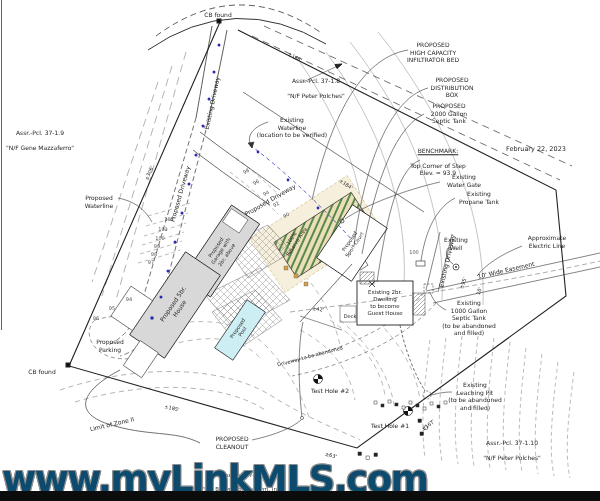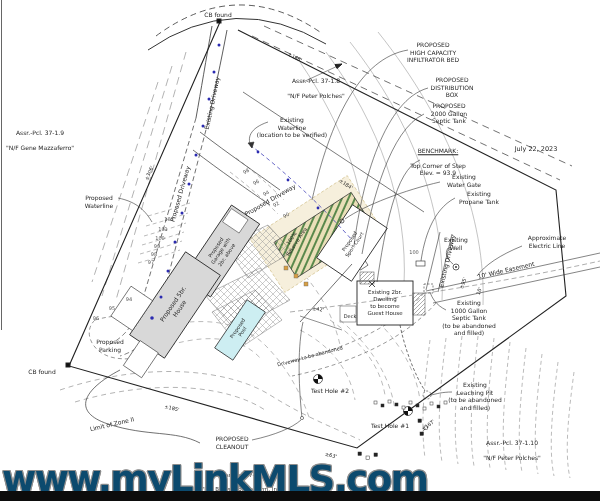--- a/index.html
+++ b/index.html
@@ -228,21 +228,21 @@
     <span class="blk">"N/F Gene Mazzaferro"</span>
   </div>
   <div class="lbl" style="left:512px;top:450px">
     <span class="blk">Assr.-Pcl. 37-1.10</span>
     <span class="blk">"N/F Peter Polches"</span>
   </div>
   <div class="lbl s55" style="left:243px;top:482px">
     <span class="blk">Assr.-Pcl. 37-1.11</span>
     <span class="blk">"N/F Brown Norton Farm, Inc."</span>
   </div>
-  <div class="lbl s65" style="left:536px;top:149px">July 22, 2023</div>
+  <div class="lbl s65" style="left:536px;top:149px">February 22, 2023</div>
 
   <div class="lbl" style="left:433px;top:52px">PROPOSED
 HIGH CAPACITY
 INFILTRATOR BED</div>
   <div class="lbl" style="left:452px;top:87px">PROPOSED
 DISTRIBUTION
 BOX</div>
   <div class="lbl" style="left:449px;top:113px">PROPOSED
 2000 Gallon
 Septic Tank</div>

